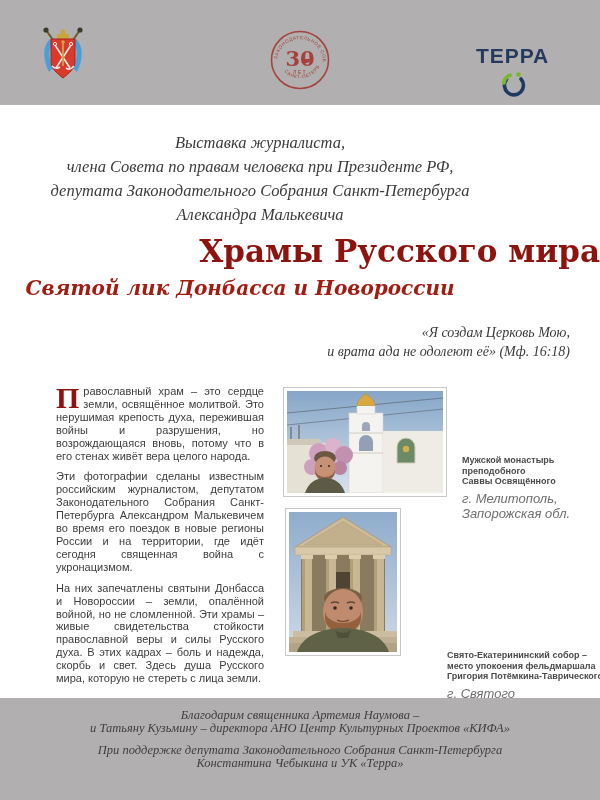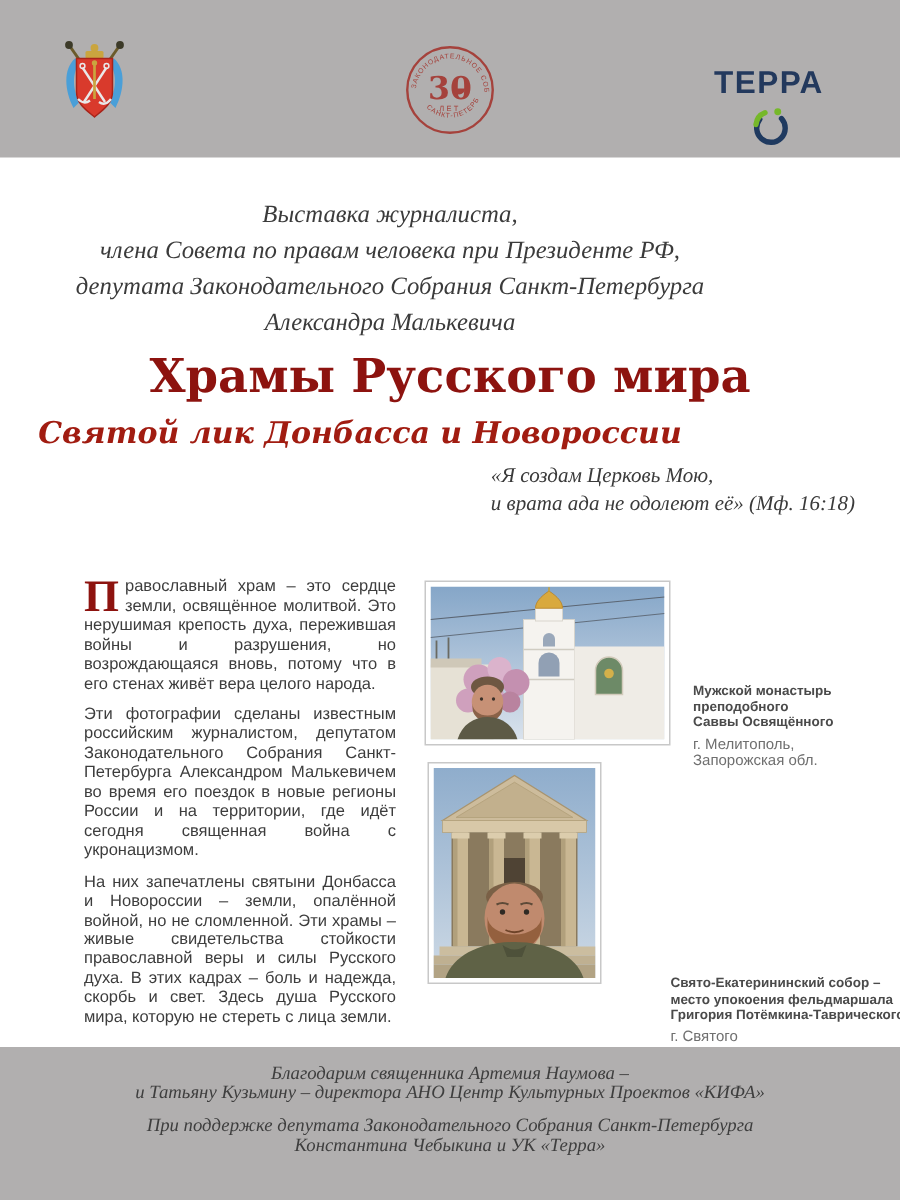--- a/index.html
+++ b/index.html
@@ -14,46 +14,46 @@
   .badge{position:absolute;left:269px;top:29px;width:62px;height:62px;}
   .terra{position:absolute;left:476px;top:44px;display:flex;align-items:center;gap:3px;flex-direction:column;}
   .terra-word{font-family:"Liberation Sans",sans-serif;font-weight:bold;font-size:21px;
               letter-spacing:1px;color:#23395d;}
 
   
   .intro{position:absolute;top:131px;left:0;width:520px;text-align:center;
          font-family:"Liberation Serif",serif;font-style:italic;font-size:16.5px;
          line-height:24px;color:#3b3b3b;}
 
-  .title{position:absolute;top:233px;left:0;width:600px;text-align:center;margin:0;
+  .title{position:absolute;top:233px;left:0;width:600px;text-align:right;margin:0;
          font-family:"DejaVu Serif",serif;font-weight:bold;font-size:31px;color:#8d130f;}
   .subtitle{position:absolute;top:276px;left:0;width:480px;text-align:center;margin:0;
             font-family:"DejaVu Serif",serif;font-style:italic;font-weight:bold;
             font-size:20px;color:#a11c11;}
 
-  .quote{position:absolute;top:308px;right:30px;text-align:left;
+  .quote{position:absolute;top:323px;right:30px;text-align:right;
          font-family:"Liberation Serif",serif;font-style:italic;font-size:14px;
          line-height:19px;color:#3a3a3a;}
 
   
   .article{position:absolute;left:56px;top:385px;width:208px;font-size:11px;
            line-height:12.9px;text-align:justify;color:#3d3d3d;}
   .article p{margin:0 0 8px 0;}
   .dropcap{float:left;font-family:"Liberation Serif",serif;font-weight:bold;
            font-size:30px;line-height:24px;color:#8d130f;margin:1px 4px 0 0;}
 
   
   .photo{position:absolute;background:#fff;border:1px solid #c8c8c8;padding:3px;}
   .photo svg{display:block;}
   .photo-1{left:283px;top:387px;}
   .photo-2{left:285px;top:508px;}
 
   .caption{position:absolute;color:#4a4a4a;}
   .caption .cap-line{font-weight:bold;font-size:9px;line-height:10.5px;}
-  .caption .cap-loc{font-size:10px;color:#6f6f6f;margin-top:4px;}
+  .caption .cap-loc{font-style:italic;font-size:13px;color:#6f6f6f;margin-top:4px;}
   .caption-1{left:462px;top:455px;width:130px;}
   .caption-2{left:415px;top:650px;width:165px;margin-left:32px;}
 
   
   .footer-text{padding-top:11px;text-align:center;font-family:"Liberation Serif",serif;
                font-style:italic;font-size:12.5px;line-height:13px;color:#3e3e3e;}
   .footer-block2{margin-top:9px;}
 </style>
 </head>
 <body>

